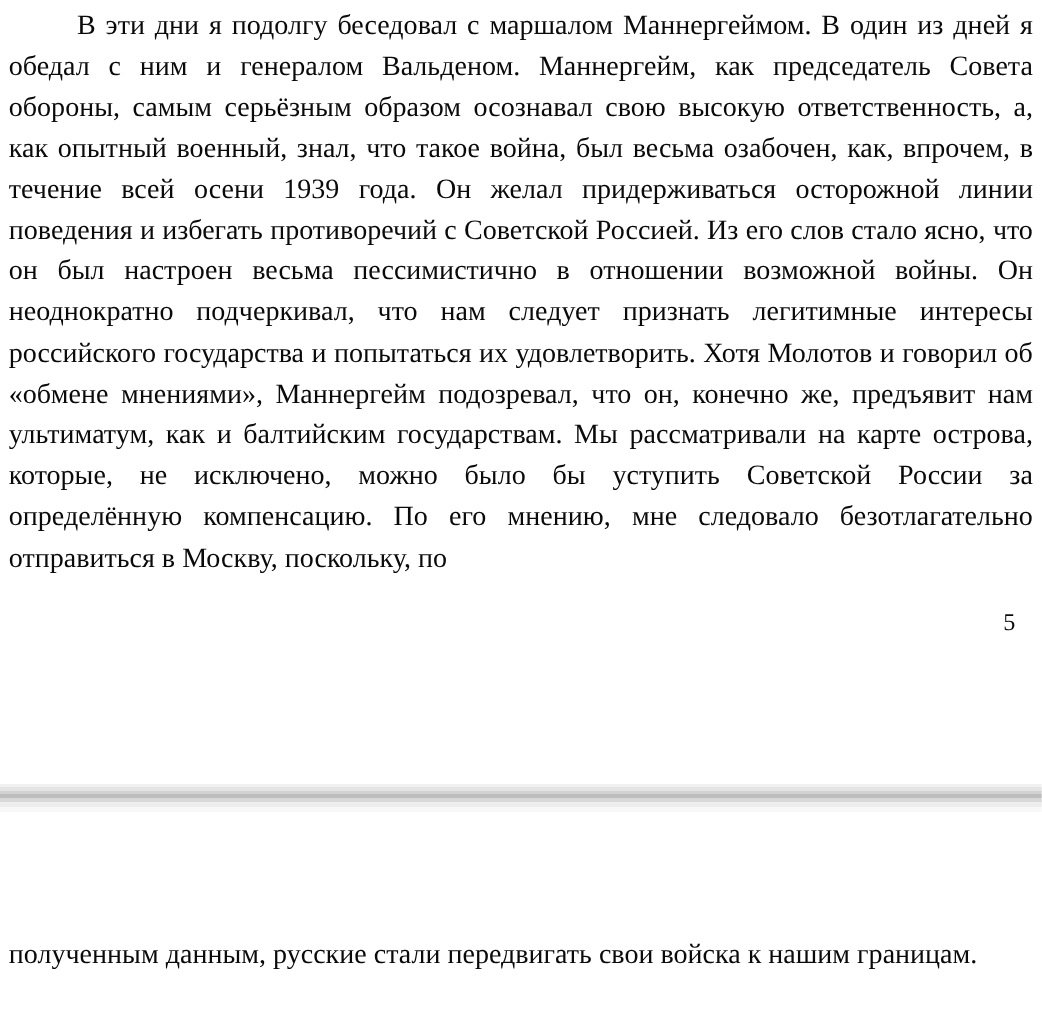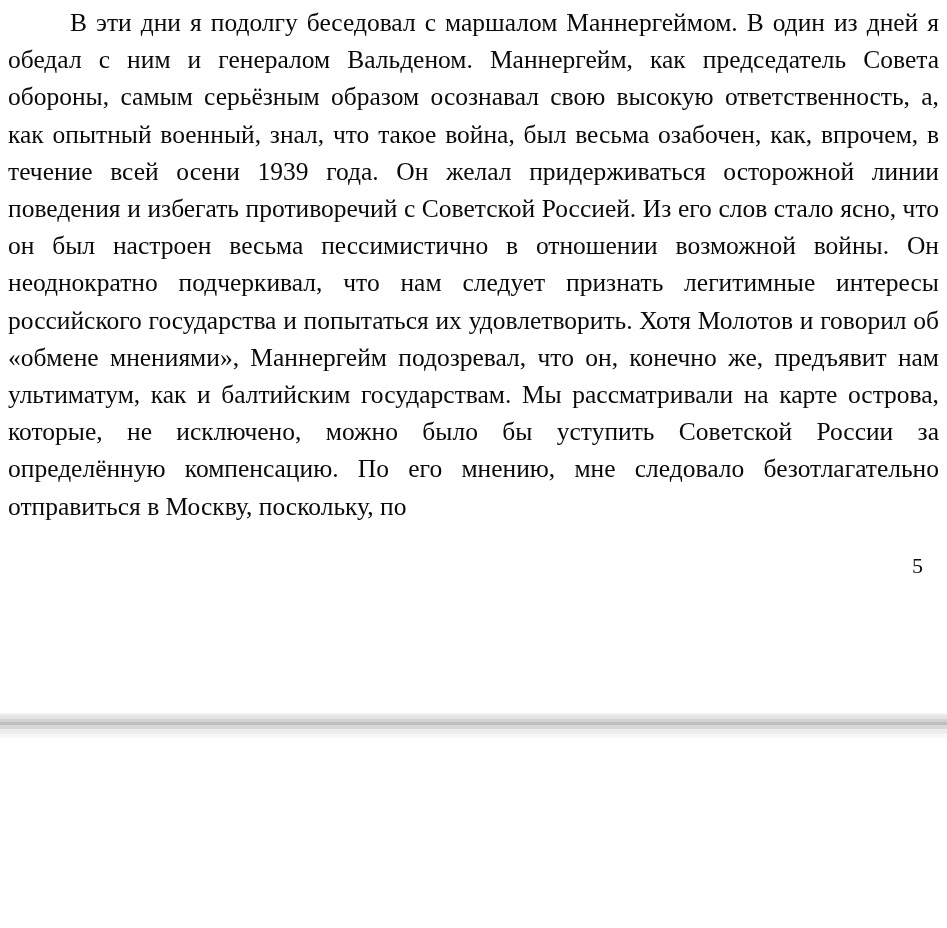--- a/index.html
+++ b/index.html
@@ -83,14 +83,19 @@
 
 <div class="page">
 
   <div class="page-block">
     <p class="doc-paragraph first">В эти дни я подолгу беседовал с маршалом Маннергеймом. В один из дней я обедал с ним и генералом Вальденом. Маннергейм, как председатель Совета обороны, самым серьёзным образом осознавал свою высокую ответственность, а, как опытный военный, знал, что такое война, был весьма озабочен, как, впрочем, в течение всей осени 1939 года. Он желал придерживаться осторожной линии поведения и избегать противоречий с Советской Россией. Из его слов стало ясно, что он был настроен весьма пессимистично в отношении возможной войны. Он неоднократно подчеркивал, что нам следует признать легитимные интересы российского государства и попытаться их удовлетворить. Хотя Молотов и говорил об «обмене мнениями», Маннергейм подозревал, что он, конечно же, предъявит нам ультиматум, как и балтийским государствам. Мы рассматривали на карте острова, которые, не исключено, можно было бы уступить Советской России за определённую компенсацию. По его мнению, мне следовало безотлагательно отправиться в Москву, поскольку, по</p>
     <div class="page-number">5</div>
   </div>
 
   <div class="page-break"></div>
 
+  <div class="next-page">
+    <div class="next-page-body">
+      <p class="doc-paragraph cont">полученным данным, русские стали передвигать свои войска к нашим границам.</p>
+    </div>
+  </div>
 
 </div>
 
 </body></html>

